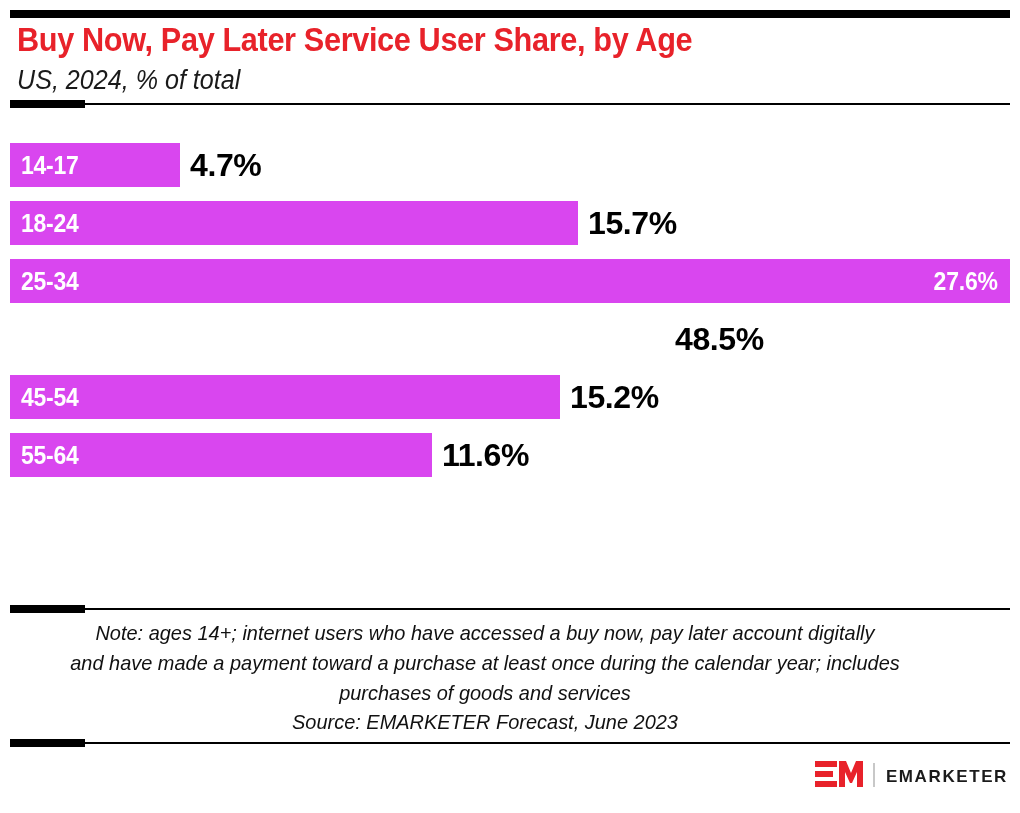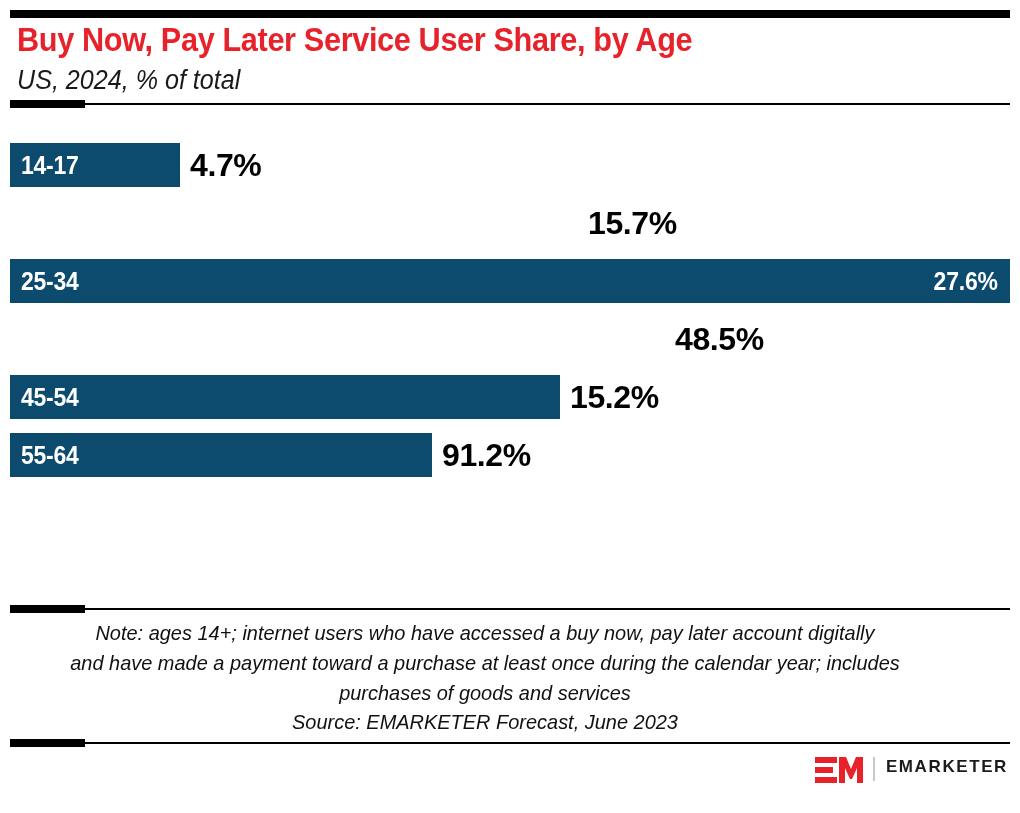--- a/index.html
+++ b/index.html
@@ -88,21 +88,21 @@
   .bar-row {
     position: relative;
     height: 44px;
     margin-bottom: 14px;
   }
   .bar {
     position: absolute;
     left: 0;
     top: 0;
     height: 44px;
-    background: #0c4a6e;
+    background: #d946ef;
     display: flex;
     align-items: center;
     box-sizing: border-box;
     padding-left: 11px;
     padding-right: 12px;
   }
   .bar-label {
     font-family: "Liberation Sans Narrow", "Liberation Sans", sans-serif;
     font-size: 25px;
     font-weight: bold;
@@ -156,21 +156,21 @@
     transform: scaleX(0.95);
     transform-origin: left center;
   }
 
   
   .logo {
     position: absolute;
     right: 12px;
     top: 757px;
     display: flex;
-    align-items: flex-start;
+    align-items: flex-end;
     height: 30px;
   }
   .logo-mark {
     display: block;
   }
   .logo-divider {
     width: 2px;
     height: 24px;
     background: #c8c8c8;
     margin: 0 11px 0 10px;
@@ -203,20 +203,23 @@
   <div class="plot">
 
     <div class="bar-row">
       <div class="bar" style="width:17.0%">
         <span class="bar-label">14-17</span>
       </div>
       <div class="bar-value-outside" style="left:17.0%">4.7%</div>
     </div>
 
     <div class="bar-row">
+      <div class="bar" style="width:56.8%">
+        <span class="bar-label">18-24</span>
+      </div>
       <div class="bar-value-outside" style="left:56.8%">15.7%</div>
     </div>
 
     <div class="bar-row">
       <div class="bar" style="width:100%">
         <span class="bar-label">25-34</span>
         <span class="bar-value-inside">27.6%</span>
       </div>
     </div>
 
@@ -228,21 +231,21 @@
       <div class="bar" style="width:55.0%">
         <span class="bar-label">45-54</span>
       </div>
       <div class="bar-value-outside" style="left:55.0%">15.2%</div>
     </div>
 
     <div class="bar-row">
       <div class="bar" style="width:42.2%">
         <span class="bar-label">55-64</span>
       </div>
-      <div class="bar-value-outside" style="left:42.2%">91.2%</div>
+      <div class="bar-value-outside" style="left:42.2%">11.6%</div>
     </div>
 
 
   </div>
 
   <div class="rule rule-note">
     <span class="rule-thick"></span>
   </div>
 
   <div class="notes">

